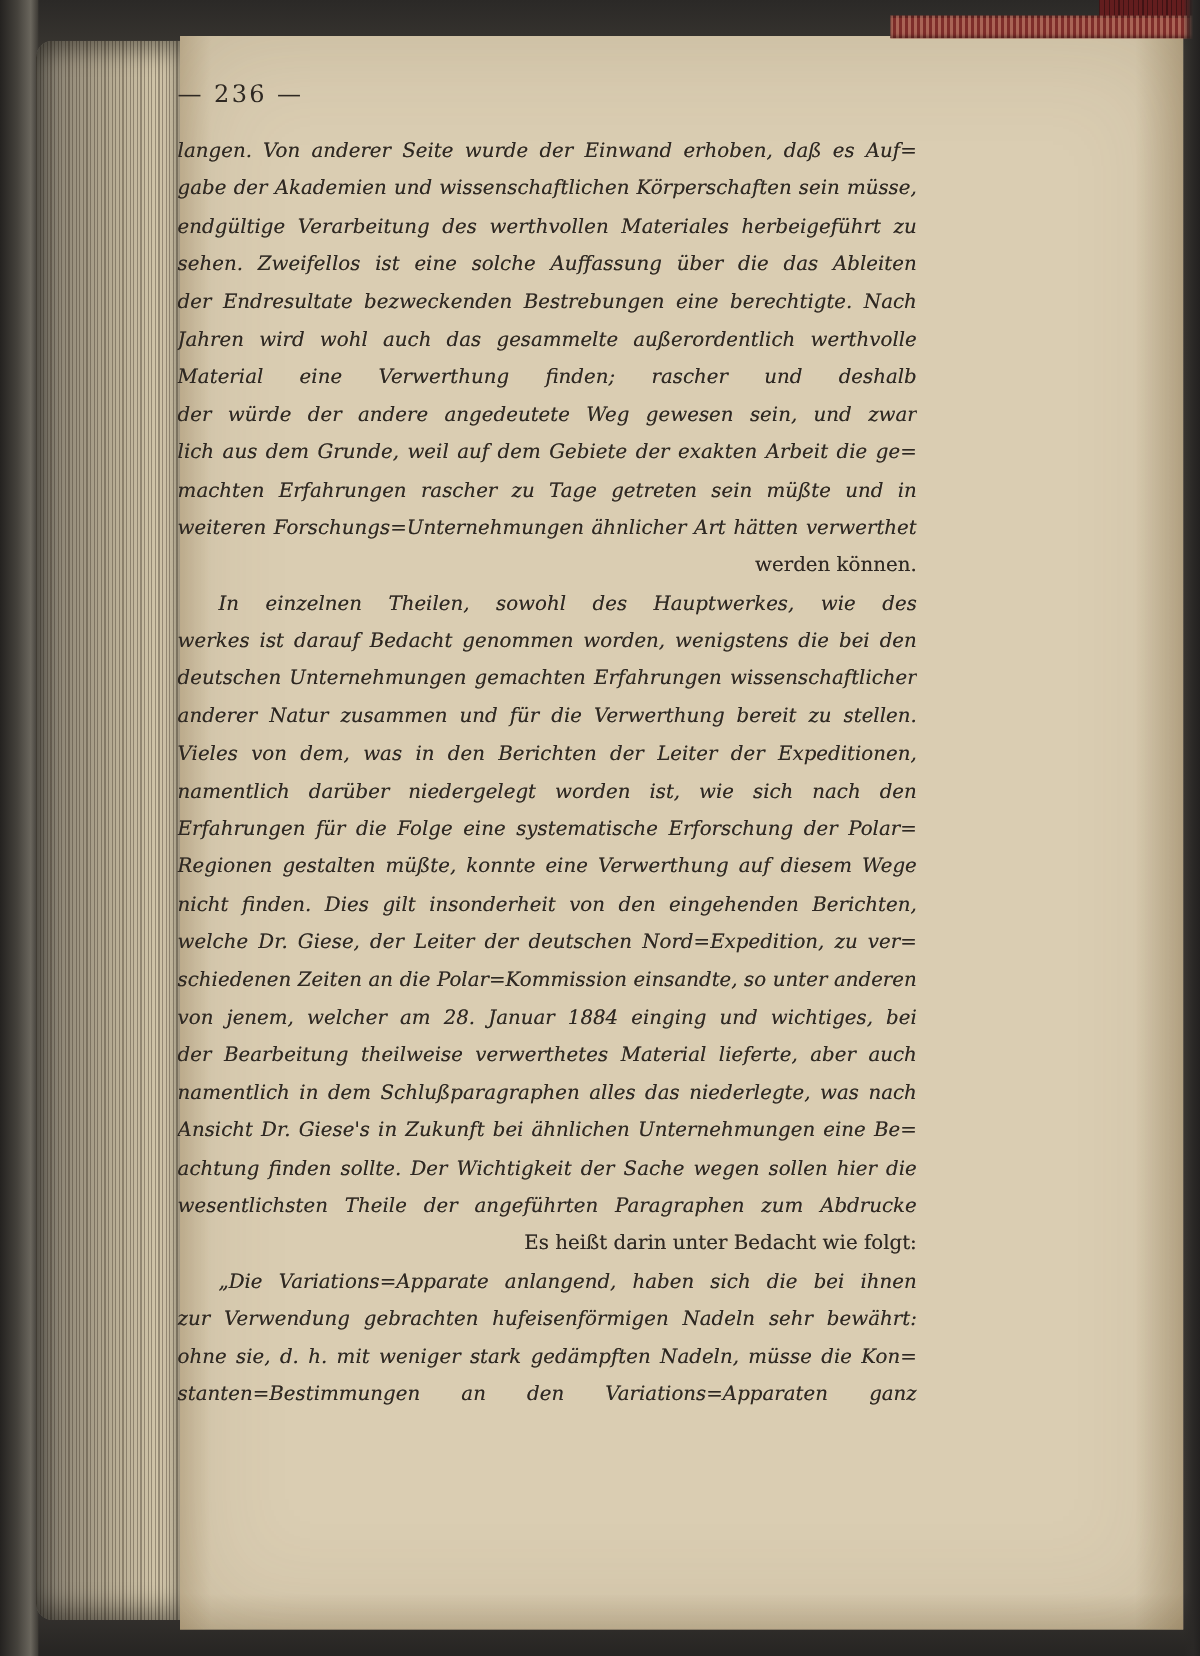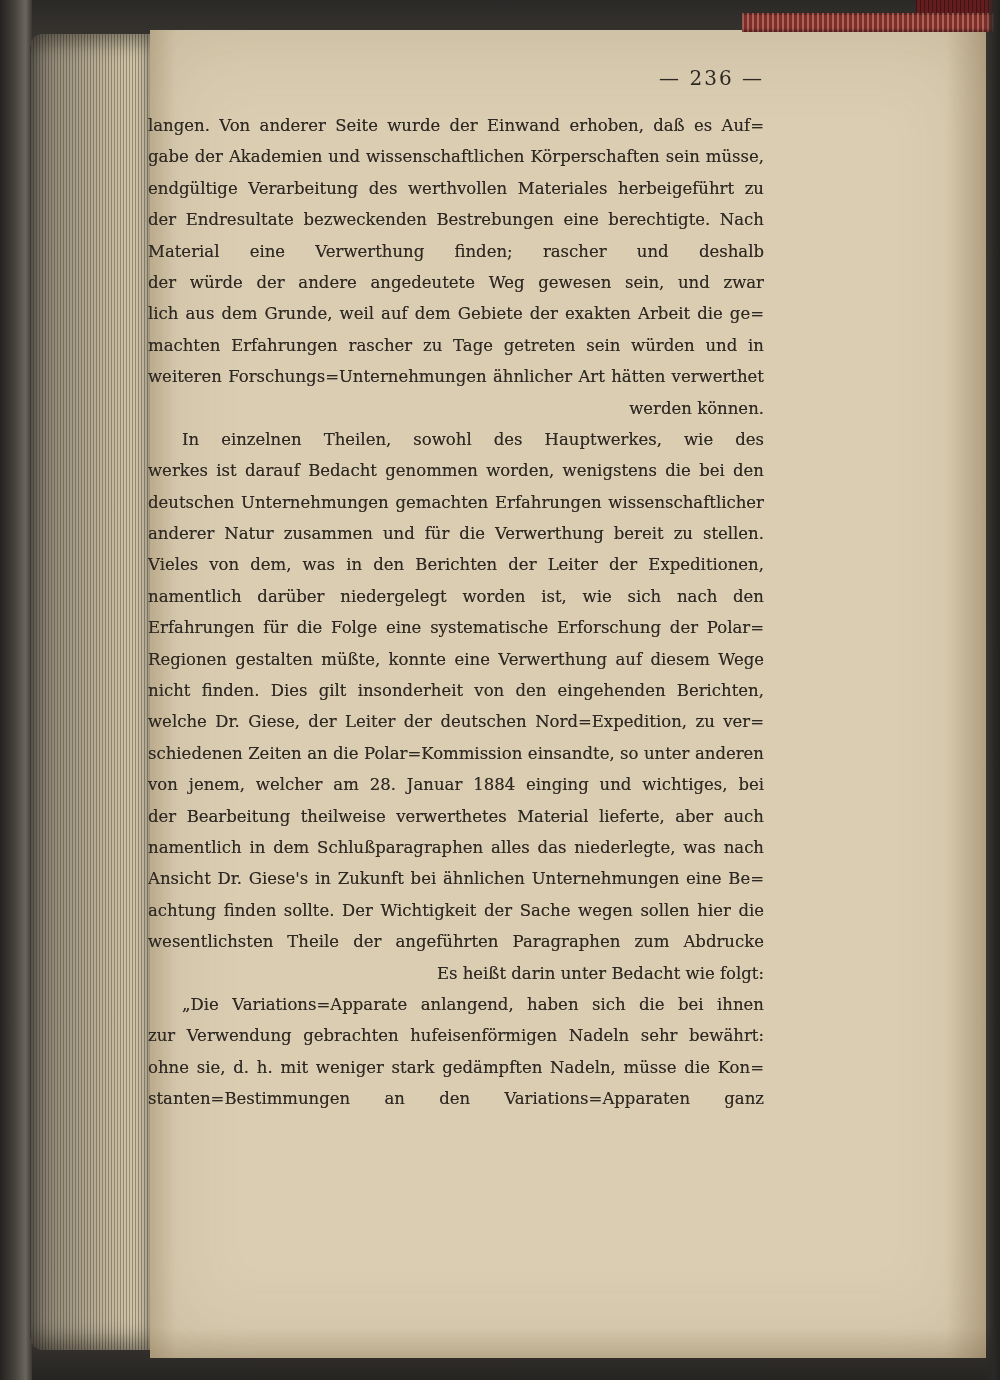--- a/index.html
+++ b/index.html
@@ -35,40 +35,41 @@
     background:
       linear-gradient(90deg, rgba(150,124,84,0.30) 0px, rgba(0,0,0,0) 26px),
       linear-gradient(270deg, rgba(132,108,70,0.38) 0px, rgba(0,0,0,0) 40px),
       linear-gradient(0deg, rgba(120,98,62,0.25) 0px, rgba(0,0,0,0) 30px),
       var(--paper, #dacdb2);
     box-shadow: inset 0 0 90px rgba(96,76,44,0.18);
   }
 
   .page-number {
     position: absolute; left: 148px; top: 66px; width: 616px;
-    text-align: right;
+    text-align: left;
     font-size: 20px; letter-spacing: 2px;
     color: var(--ink, #2e2822);
   }
 
   .text-block {
     position: absolute; left: 148px; top: 110px; width: 616px;
     color: var(--ink, #2e2822);
     font-size: 16.5px;
     text-shadow: 0 0 0.5px rgba(46,40,34,0.55);
   }
   .text-block .line {
     height: 31.4px;
     line-height: 31.4px;
     overflow: hidden;
     text-align: right;
   }
   .text-block .line.just {
     text-align: justify;
     text-align-last: justify;
+    font-style: italic;
   }
   .text-block .line.indent {
     padding-left: 34px;
   }
   .text-block .line.indent.just {
     
     text-indent: 0;
   }
 
   
@@ -100,25 +101,27 @@
 <div class="page-stack"></div>
 
 <div class="page"></div>
 
 <div class="page-number">—  236  —</div>
 
 <div class="text-block" id="text-block">
     <div class="line just">langen.  Von anderer Seite wurde der Einwand erhoben, daß es Auf=</div>
     <div class="line just">gabe der Akademien und wissenschaftlichen Körperschaften sein müsse, die</div>
     <div class="line just">endgültige Verarbeitung des werthvollen Materiales herbeigeführt zu</div>
+    <div class="line just">sehen.  Zweifellos ist eine solche Auffassung über die das Ableiten</div>
     <div class="line just">der Endresultate bezweckenden Bestrebungen eine berechtigte.  Nach</div>
+    <div class="line just">Jahren wird wohl auch das gesammelte außerordentlich werthvolle</div>
     <div class="line just">Material eine Verwerthung finden; rascher und deshalb erfolgverheißen=</div>
     <div class="line just">der würde der andere angedeutete Weg gewesen sein, und zwar nament=</div>
     <div class="line just">lich aus dem Grunde, weil auf dem Gebiete der exakten Arbeit die ge=</div>
-    <div class="line just">machten Erfahrungen rascher zu Tage getreten sein würden und in</div>
+    <div class="line just">machten Erfahrungen rascher zu Tage getreten sein müßte und in</div>
     <div class="line just">weiteren Forschungs=Unternehmungen ähnlicher Art hätten verwerthet</div>
     <div class="line">werden können.</div>
     <div class="line indent just">In einzelnen Theilen, sowohl des Hauptwerkes, wie des Ergänzungs=</div>
     <div class="line just">werkes ist darauf Bedacht genommen worden, wenigstens die bei den</div>
     <div class="line just">deutschen Unternehmungen gemachten Erfahrungen wissenschaftlicher und</div>
     <div class="line just">anderer Natur zusammen und für die Verwerthung bereit zu stellen.</div>
     <div class="line just">Vieles von dem, was in den Berichten der Leiter der Expeditionen,</div>
     <div class="line just">namentlich darüber niedergelegt worden ist, wie sich nach den gemachten</div>
     <div class="line just">Erfahrungen für die Folge eine systematische Erforschung der Polar=</div>
     <div class="line just">Regionen gestalten müßte, konnte eine Verwerthung auf diesem Wege</div>

